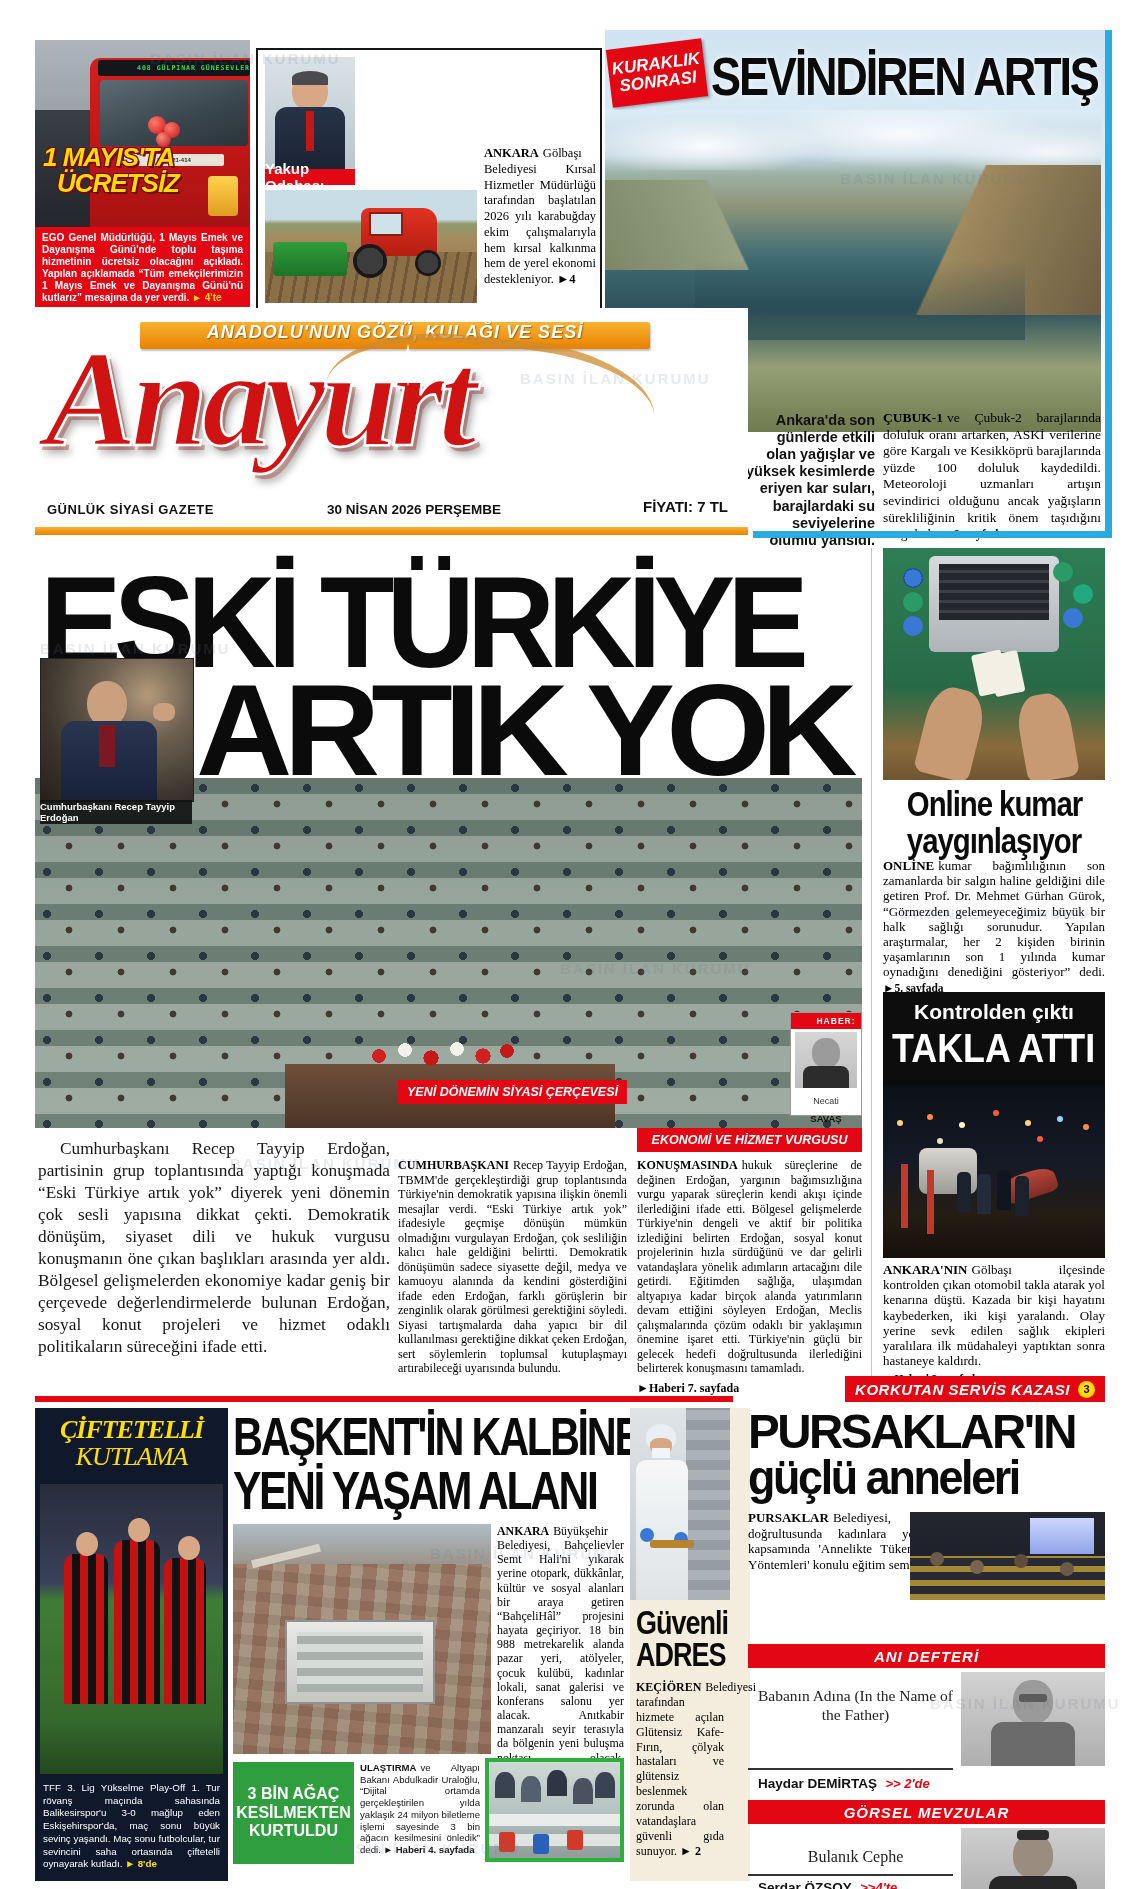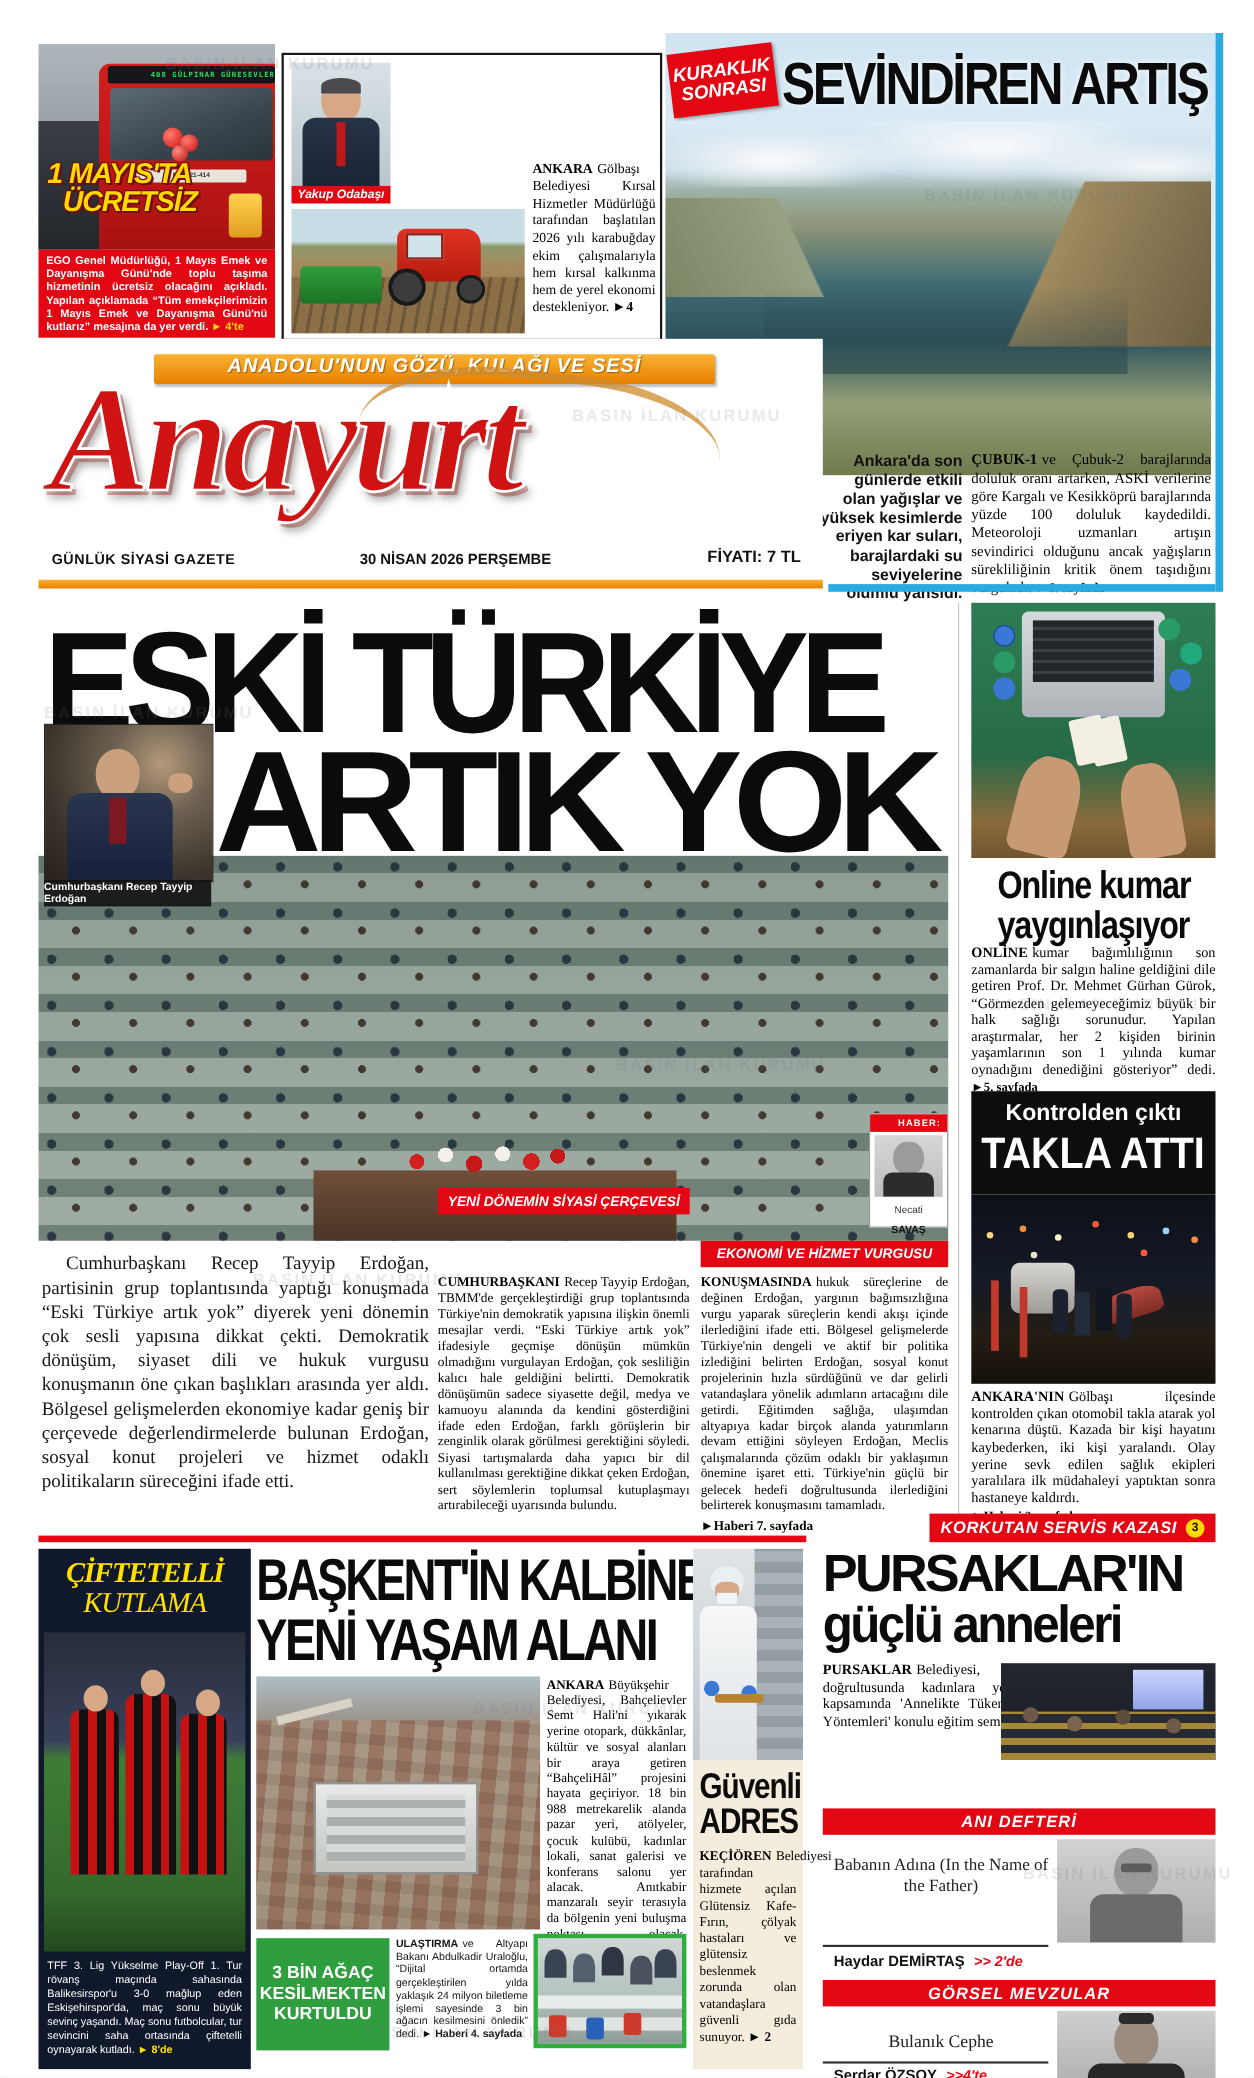--- a/index.html
+++ b/index.html
@@ -64,21 +64,21 @@
   </div>
 
   <div class="abs" style="left:256px;top:48px;width:346px;height:262px;border:2px solid #161616;box-sizing:border-box;background:#fff;">
     <div class="ph" style="left:7px;top:7px;width:90px;height:112px;background:linear-gradient(180deg,#d9e2e6 0%,#b9c6cc 100%);">
       <div class="abs" style="left:27px;top:14px;width:36px;height:40px;background:#d8a886;border-radius:50% 50% 46% 46%;"></div>
       <div class="abs" style="left:27px;top:14px;width:36px;height:14px;background:#4a4a4f;border-radius:50% 50% 0 0;"></div>
       <div class="abs" style="left:10px;top:50px;width:70px;height:62px;background:linear-gradient(180deg,#273348,#1b2435);border-radius:12px 12px 0 0;"></div>
       <div class="abs" style="left:41px;top:54px;width:8px;height:40px;background:#c01818;"></div>
     </div>
     <div class="abs" style="left:7px;top:119px;width:90px;height:16px;background:#e30613;display:flex;align-items:center;justify-content:center;">
-      <span style="color:#fff;font-size:11px;font-weight:bold;font-style:italic;">Yakup Odabaşı</span>
+      <span style="color:#fff;font-size:15px;font-weight:bold;">Yakup Odabaşı</span>
     </div>
     <div class="ph" style="left:7px;top:140px;width:212px;height:113px;background:linear-gradient(180deg,#c9dde6 0%,#c9dde6 26%,#8f9a6b 30%,#a58a5e 45%,#8a6f47 100%);">
       <div class="abs" style="left:0;top:62px;width:212px;height:51px;background:repeating-linear-gradient(100deg,#8a6f47 0 9px,#6f5737 9px 12px);"></div>
       <div class="abs" style="left:96px;top:18px;width:76px;height:48px;background:linear-gradient(180deg,#e03222,#b51d10);border-radius:8px 14px 4px 4px;"></div>
       <div class="abs" style="left:104px;top:22px;width:34px;height:24px;background:#cfe2ea;border:2px solid #8c1d14;box-sizing:border-box;"></div>
       <div class="abs" style="left:88px;top:54px;width:34px;height:34px;background:radial-gradient(circle,#3c3c3c 55%,#191919 56%);border-radius:50%;"></div>
       <div class="abs" style="left:150px;top:60px;width:26px;height:26px;background:radial-gradient(circle,#3c3c3c 55%,#191919 56%);border-radius:50%;"></div>
       <div class="abs" style="left:8px;top:52px;width:74px;height:34px;background:linear-gradient(180deg,#2f9e3a,#1c7326);border-radius:4px;"></div>
     </div>
     <div class="abs" style="left:226px;top:96px;width:112px;height:160px;">
@@ -288,21 +288,21 @@
       <b class="lead">ULAŞTIRMA</b><span style="font-weight:normal;">ve Altyapı Bakanı Abdulkadir Uraloğlu, “Dijital ortamda gerçekleştirilen yılda yaklaşık 24 milyon biletleme işlemi sayesinde 3 bin ağacın kesilmesini önledik” dedi.</span>
       <span class="ref">► Haberi 4. sayfada</span>
     </p>
   </div>
   <div class="ph" style="left:485px;top:1758px;width:139px;height:104px;border:4px solid #2fae3e;box-sizing:border-box;background:linear-gradient(180deg,#cfd9d6 0%,#b4c1be 55%,#8f9c99 100%);">
     <div class="abs" style="left:6px;top:10px;width:20px;height:26px;background:#3a4352;border-radius:45% 45% 0 0;box-shadow:26px 4px 0 #55606f,52px -2px 0 #2e3644,78px 6px 0 #4a5260,100px 0 0 #3a4352;"></div>
     <div class="abs" style="left:0;top:52px;width:131px;height:12px;background:#e8ecea;box-shadow:0 20px 0 #dfe4e2;"></div>
     <div class="abs" style="left:10px;top:70px;width:16px;height:20px;background:#cf3a2a;border-radius:3px;box-shadow:34px 2px 0 #2a61b8,68px -2px 0 #cf3a2a;"></div>
   </div>
 
-  <div class="abs" style="left:630px;top:1408px;width:100px;height:473px;background:#f4ecdc;">
+  <div class="abs" style="left:630px;top:1408px;width:120px;height:473px;background:#f4ecdc;">
     <div class="ph" style="left:0;top:0;width:100px;height:192px;background:linear-gradient(180deg,#dfe4e7 0%,#c2c9cd 100%);">
       <div class="abs" style="left:56px;top:0;width:44px;height:192px;background:repeating-linear-gradient(0deg,#aab2b8 0 10px,#949da4 10px 20px);"></div>
       <div class="abs" style="left:16px;top:16px;width:30px;height:26px;background:#e8f0f4;border-radius:50% 50% 40% 40%;"></div>
       <div class="abs" style="left:20px;top:30px;width:22px;height:16px;background:#d8a886;border-radius:40%;"></div>
       <div class="abs" style="left:22px;top:40px;width:18px;height:10px;background:#f2f5f7;"></div>
       <div class="abs" style="left:6px;top:52px;width:52px;height:140px;background:linear-gradient(180deg,#f5f7f8,#dfe3e6);border-radius:10px 10px 0 0;"></div>
       <div class="abs" style="left:10px;top:120px;width:14px;height:14px;background:#3a78d6;border-radius:50%;box-shadow:34px 4px 0 #3a78d6;"></div>
       <div class="abs" style="left:20px;top:132px;width:44px;height:8px;background:#b9822f;border-radius:3px;"></div>
     </div>
     <div class="abs" style="left:6px;top:200px;line-height:1;">

